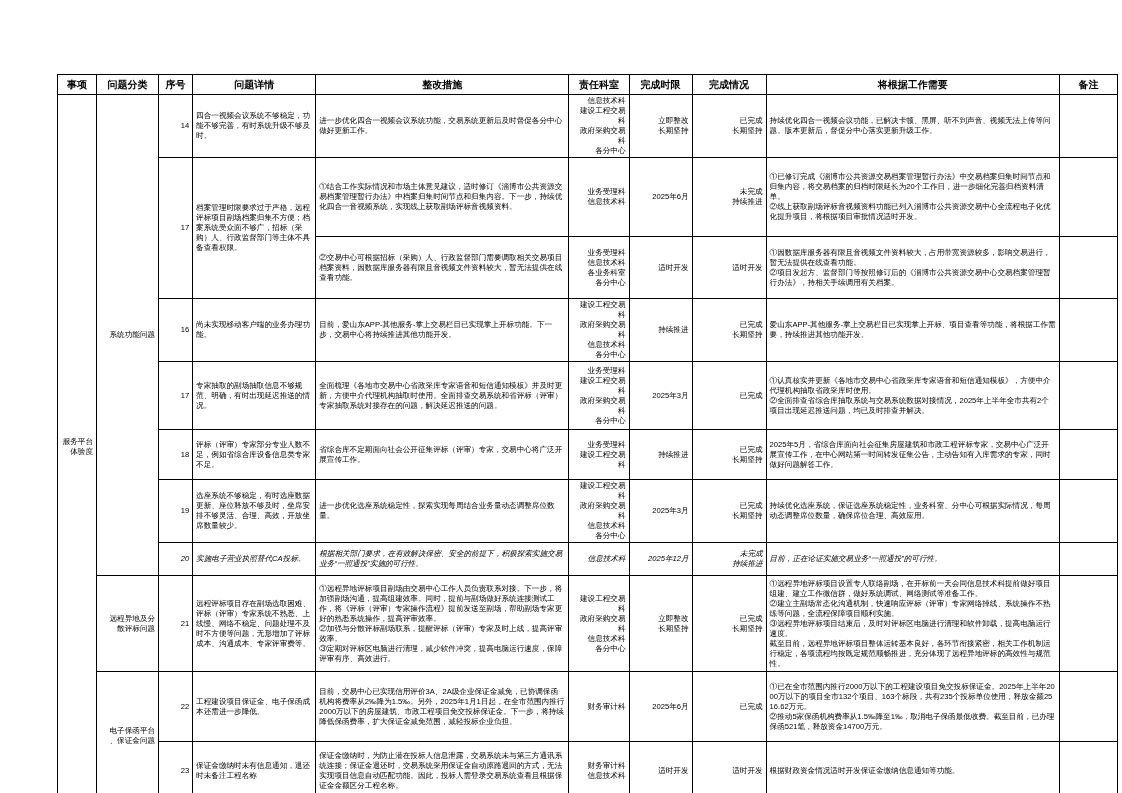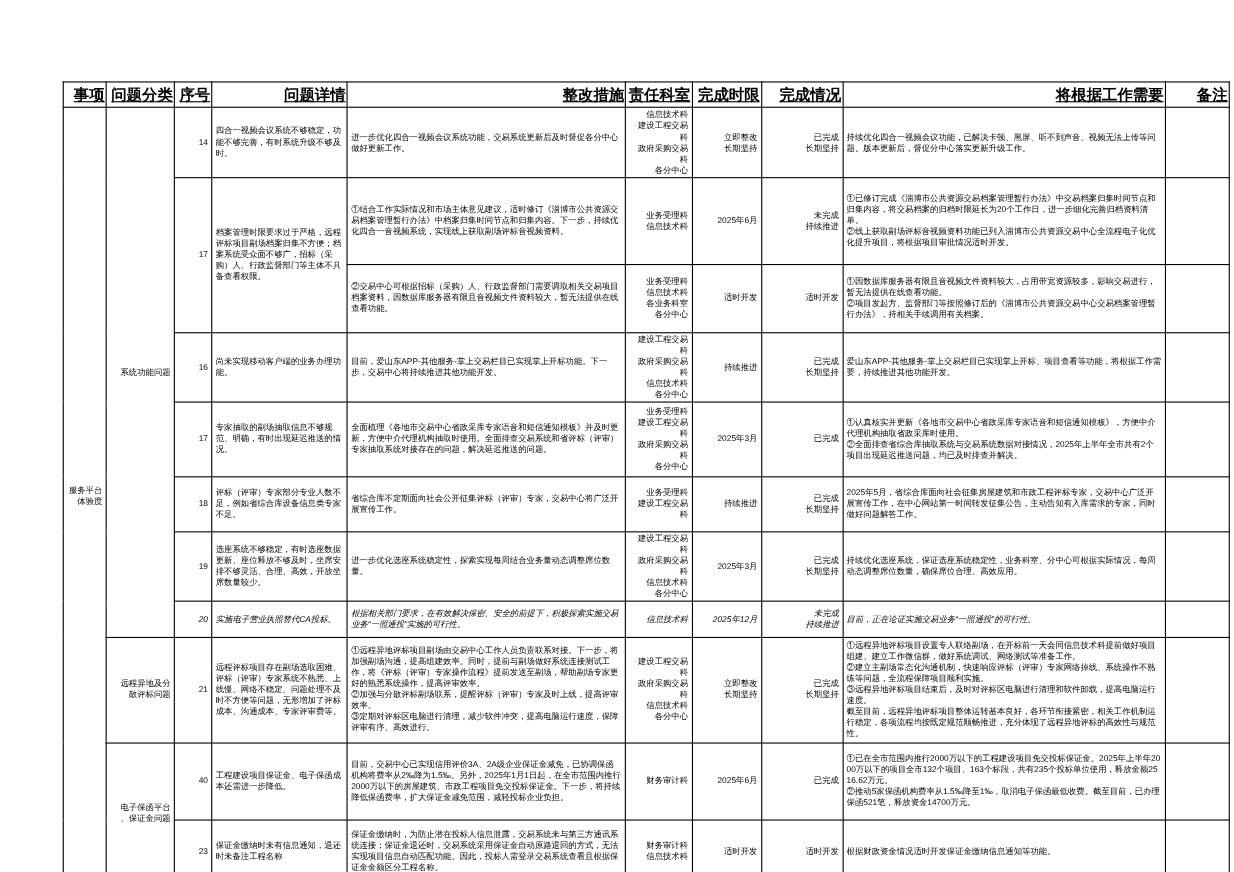--- a/index.html
+++ b/index.html
@@ -27,27 +27,26 @@
     border: 1.5px solid #000;
     padding: 1px 3px;
     font-size: 7.6px;
     line-height: 1.32;
     vertical-align: middle;
     white-space: pre-line;
     overflow: hidden;
     word-break: break-all;
   }
   table.grid th {
-    font-size: 14px;
+    font-size: 10px;
     font-weight: bold;
-    text-align: right;
+    text-align: center;
     white-space: nowrap;
     padding: 2px 1px;
     height: 20px;
-    text-decoration: underline;
   }
   td.c { text-align: right; }
   td.l { text-align: left; }
   .red { color: #cc0000; }
   tr.r14  { height: 52px; }
   tr.r15a { height: 79px; }
   tr.r15b { height: 62px; }
   tr.r16  { height: 43px; }
   tr.r17  { height: 68px; }
   tr.r18  { height: 50px; }
@@ -213,21 +212,21 @@
 长期坚持</td>
       <td class="l">①远程异地评标项目设置专人联络副场，在开标前一天会同信息技术科提前做好项目组建、建立工作微信群，做好系统调试、网络测试等准备工作。
 ②建立主副场常态化沟通机制，快速响应评标（评审）专家网络掉线、系统操作不熟练等问题，全流程保障项目顺利实施。
 ③远程异地评标项目结束后，及时对评标区电脑进行清理和软件卸载，提高电脑运行速度。
 截至目前，远程异地评标项目整体运转基本良好，各环节衔接紧密，相关工作机制运行稳定，各项流程均按既定规范顺畅推进，充分体现了远程异地评标的高效性与规范性。</td>
       <td class="c"></td>
     </tr>
     <tr class="r22">
       <td class="c" rowspan="2">电子保函平台
 、保证金问题</td>
-      <td class="c">40</td>
+      <td class="c">22</td>
       <td class="l">工程建设项目保证金、电子保函成本还需进一步降低。</td>
       <td class="l">目前，交易中心已实现信用评价3A、2A级企业保证金减免，已协调保函机构将费率从2‰降为1.5‰。另外，2025年1月1日起，在全市范围内推行2000万以下的房屋建筑、市政工程项目免交投标保证金。下一步，将持续降低保函费率，扩大保证金减免范围，减轻投标企业负担。</td>
       <td class="c">财务审计科</td>
       <td class="c">2025年6月</td>
       <td class="c">已完成</td>
       <td class="l"><span>①已在全市范围内推行2000万以下的工程建设项目免交投标保证金。2025年上半年2000万以下的项目全市132个项目、163个标段，共有235个投标单位使用，释放金额2516.62万元。
 ②推动5家保函机构费率从1.5‰降至1‰</span><span class="red">，</span><span>取消电子保函最低收费。截至目前，已办理保函521笔，释放资金14700万元。</span></td>
       <td class="c"></td>
     </tr>
     <tr class="r23">

